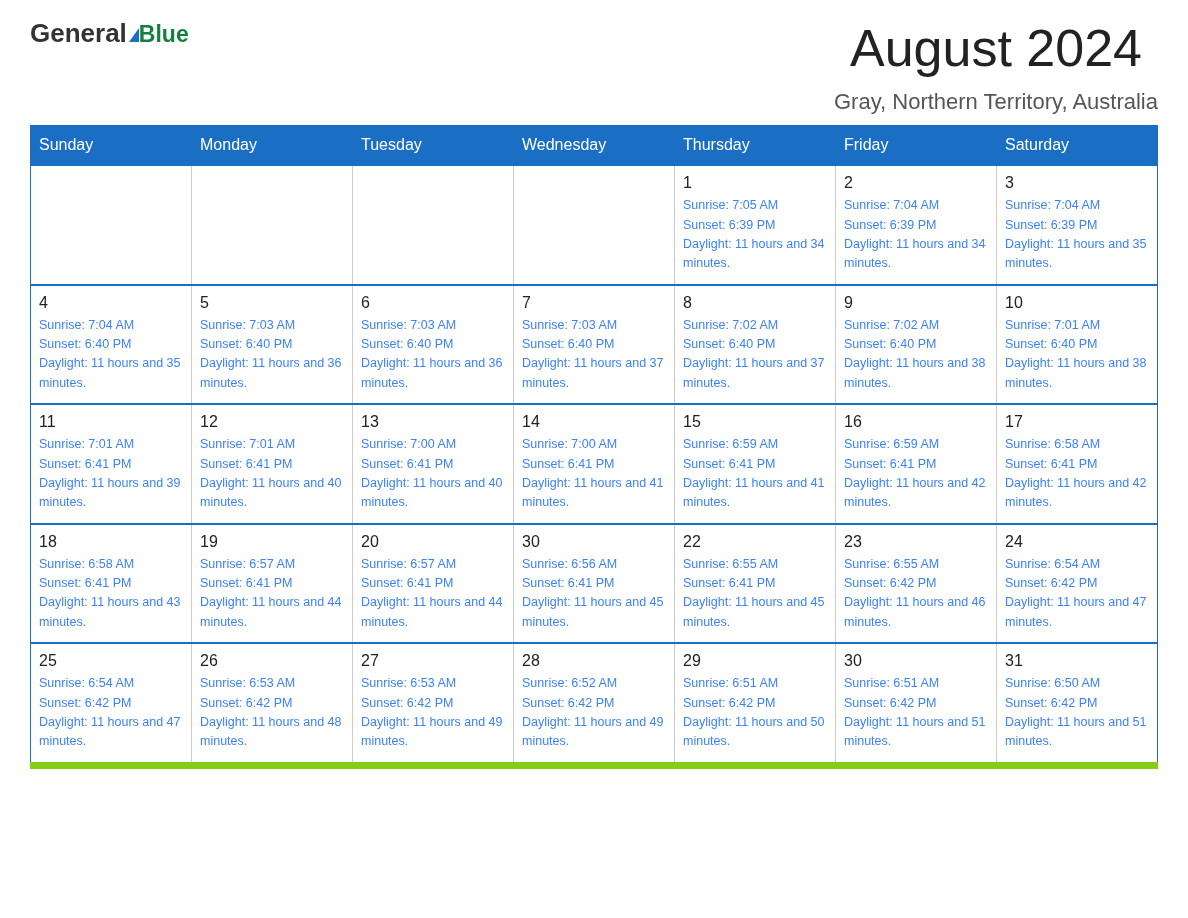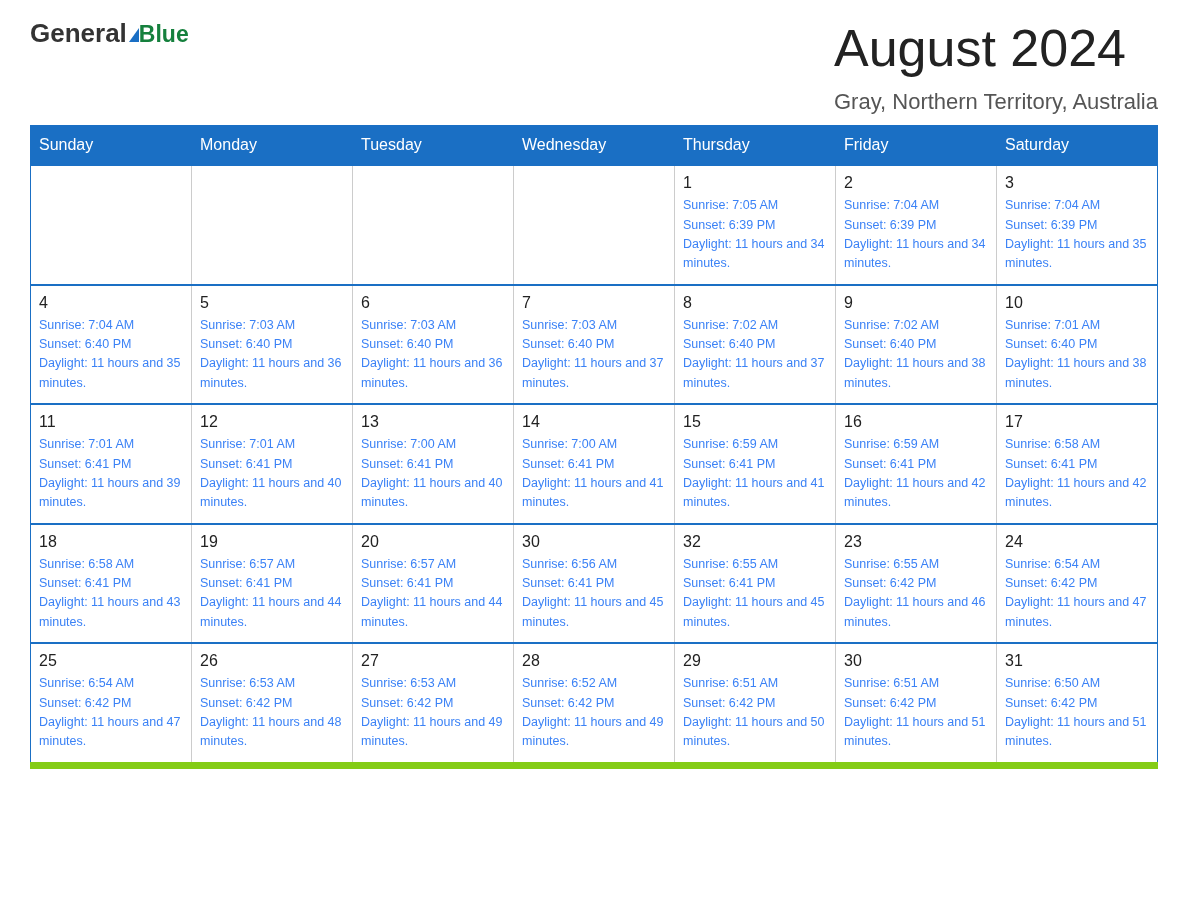--- a/index.html
+++ b/index.html
@@ -38,21 +38,21 @@
       width: 0;
       height: 0;
       border-left: 10px solid transparent;
       border-bottom: 14px solid #1a6fc4;
       margin-left: 2px;
       vertical-align: middle;
       position: relative;
       top: -3px;
     }
     .title-section {
-      text-align: left;
+      text-align: center;
     }
     .month-title {
       font-size: 52px;
       font-weight: normal;
       color: #222;
       line-height: 1.1;
     }
     .location {
       font-size: 22px;
       color: #555;
@@ -231,21 +231,21 @@
         </td>
         <td>
           <span class="day-num">20</span>
           <div class="day-info">Sunrise: 6:57 AM<br>Sunset: 6:41 PM<br>Daylight: 11 hours and 44 minutes.</div>
         </td>
         <td>
           <span class="day-num">30</span>
           <div class="day-info">Sunrise: 6:56 AM<br>Sunset: 6:41 PM<br>Daylight: 11 hours and 45 minutes.</div>
         </td>
         <td>
-          <span class="day-num">32</span>
+          <span class="day-num">22</span>
           <div class="day-info">Sunrise: 6:55 AM<br>Sunset: 6:41 PM<br>Daylight: 11 hours and 45 minutes.</div>
         </td>
         <td>
           <span class="day-num">23</span>
           <div class="day-info">Sunrise: 6:55 AM<br>Sunset: 6:42 PM<br>Daylight: 11 hours and 46 minutes.</div>
         </td>
         <td>
           <span class="day-num">24</span>
           <div class="day-info">Sunrise: 6:54 AM<br>Sunset: 6:42 PM<br>Daylight: 11 hours and 47 minutes.</div>
         </td>

